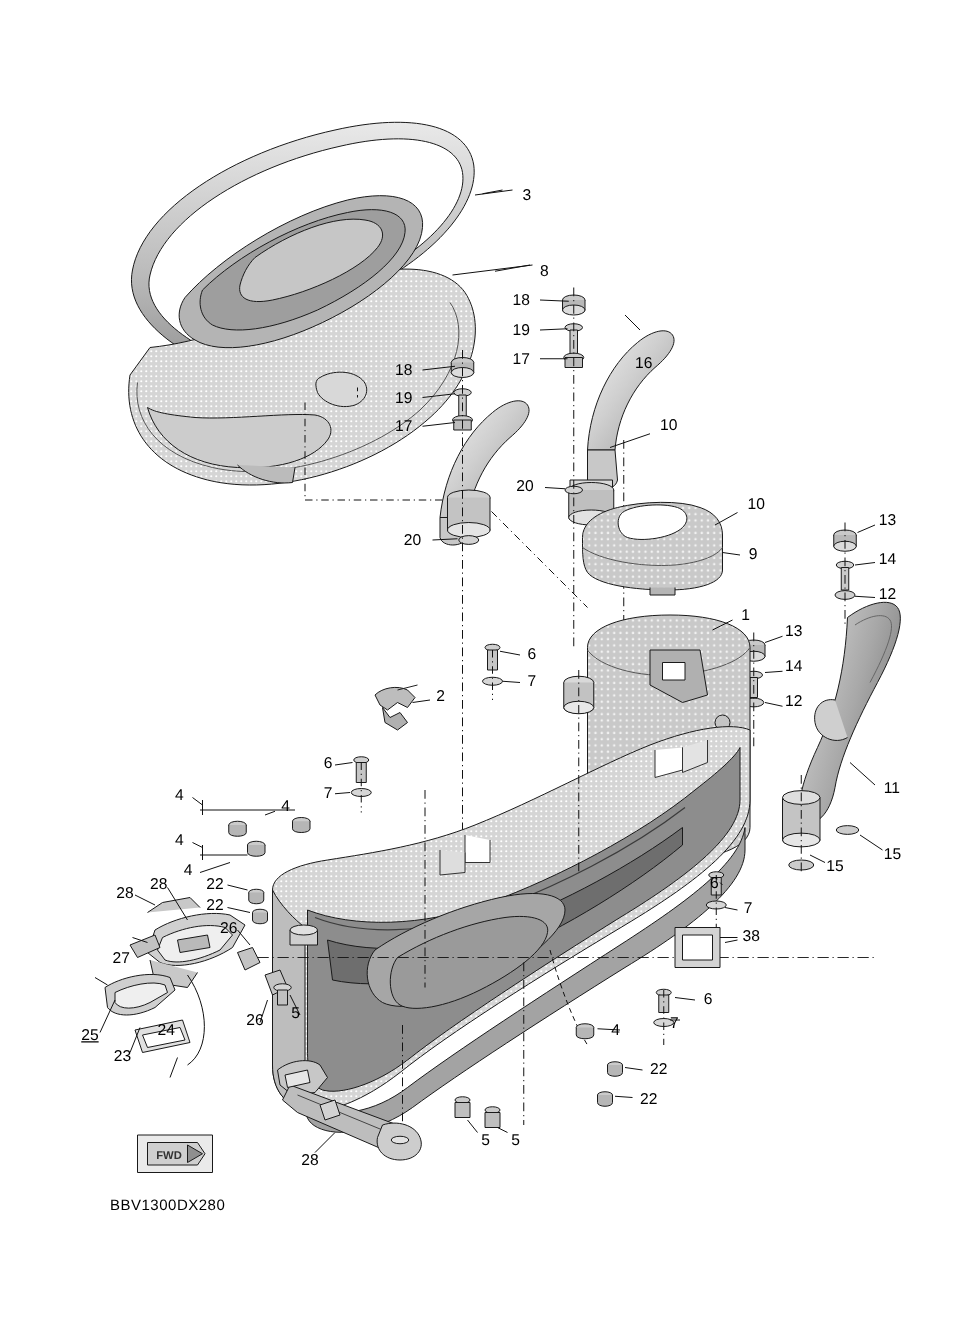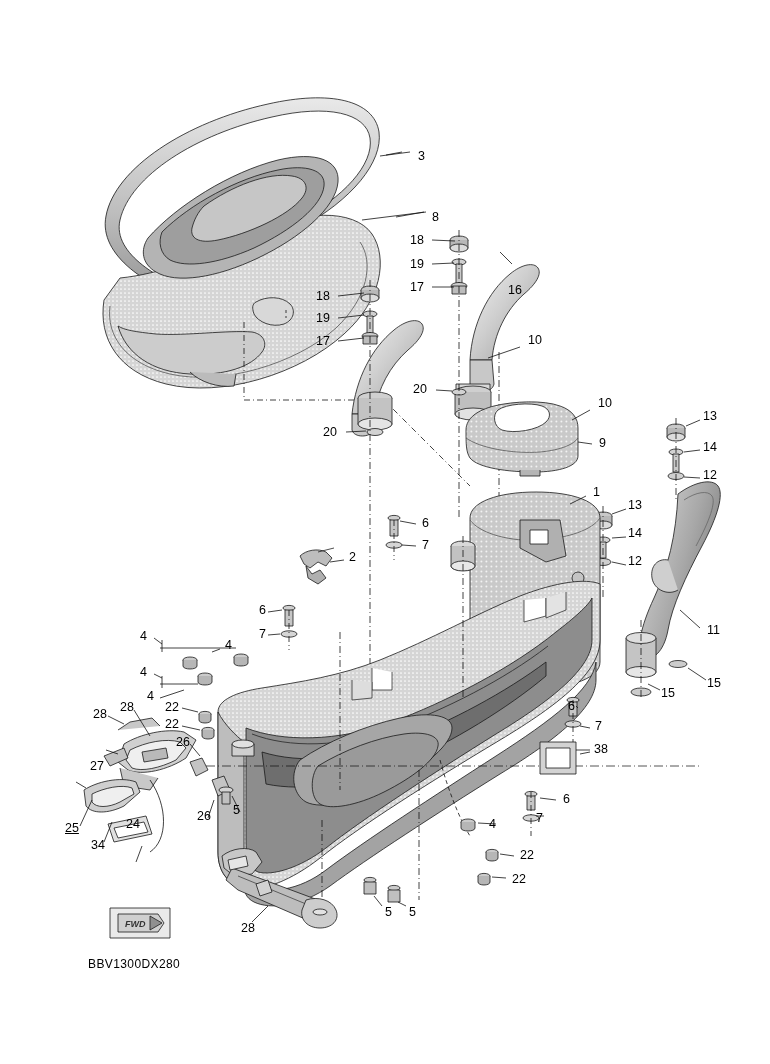--- a/index.html
+++ b/index.html
@@ -39,21 +39,20 @@
     letter-spacing: 0.4px;
     color: #000000;
     white-space: nowrap;
   }
   .fwd-label {
     position: absolute;
     font-family: "Liberation Sans", sans-serif;
     font-size: 9px;
     font-weight: bold;
     color: #333333;
-    font-style: italic;
   }
 </style>
 </head>
 <body>
 
 <div id="page">
 
   <svg id="svg-root" viewBox="0 0 770 1064" xmlns="http://www.w3.org/2000/svg">
     <defs>
       <linearGradient id="gMetal" x1="0" y1="0" x2="1" y2="1">
@@ -457,21 +456,21 @@
   <div class="callout" style="left:93px; top:708px;">28</div>
   <div class="callout" style="left:120px; top:701px;">28</div>
   <div class="callout" style="left:165px; top:701px;">22</div>
   <div class="callout" style="left:165px; top:718px;">22</div>
   <div class="callout" style="left:568px; top:700px;">6</div>
   <div class="callout" style="left:595px; top:720px;">7</div>
   <div class="callout" style="left:176px; top:736px;">26</div>
   <div class="callout" style="left:90px; top:760px;">27</div>
   <div class="callout" style="left:594px; top:743px;">38</div>
   <div class="callout" style="left:65px; top:822px;text-decoration:underline;">25</div>
-  <div class="callout" style="left:91px; top:839px;">34</div>
+  <div class="callout" style="left:91px; top:839px;">23</div>
   <div class="callout" style="left:197px; top:810px;">26</div>
   <div class="callout" style="left:233px; top:804px;">5</div>
   <div class="callout" style="left:563px; top:793px;">6</div>
   <div class="callout" style="left:536px; top:812px;">7</div>
   <div class="callout" style="left:489px; top:818px;">4</div>
   <div class="callout" style="left:126px; top:818px;">24</div>
   <div class="callout" style="left:520px; top:849px;">22</div>
   <div class="callout" style="left:512px; top:873px;">22</div>
   <div class="callout" style="left:385px; top:906px;">5</div>
   <div class="callout" style="left:409px; top:906px;">5</div>

